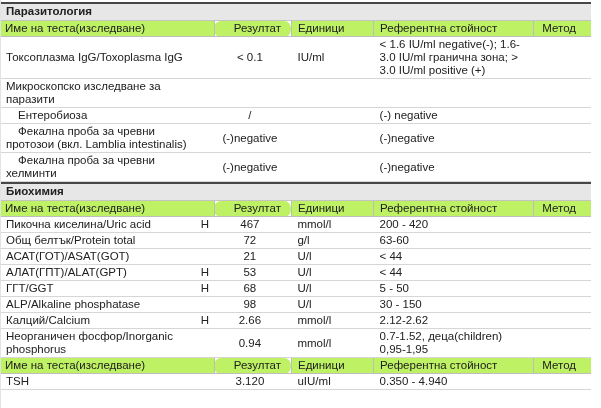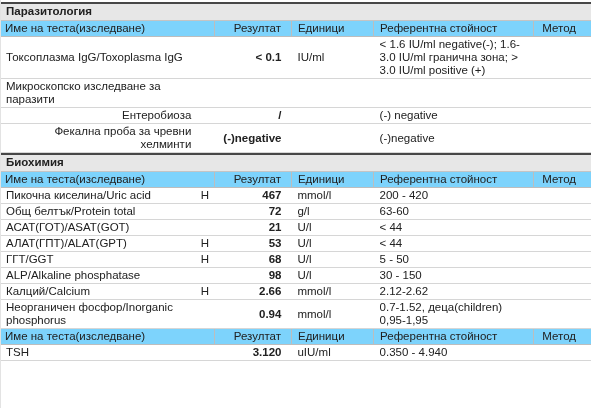--- a/index.html
+++ b/index.html
@@ -34,46 +34,46 @@
     background: #e7e7e7;
     border-top: 2px solid #474747;
     border-bottom: 1px solid #c4c4c4;
     font-weight: bold;
     font-size: 11.5px;
     text-align: left;
     padding: 1px 4px 2px 5px;
     line-height: 13px;
   }
   tr.cols th {
-    background: #7dd3fc;
+    background: #bef264;
     border-bottom: 1px solid #bdbdbd;
     border-right: 1px solid #bdbdbd;
     font-weight: normal;
     text-align: left;
     padding: 1px 4px;
     line-height: 13px;
     white-space: nowrap;
     overflow: hidden;
   }
-  tr.cols th.c-result { text-align: right; padding-right: 10px; }
+  tr.cols th.c-result { text-align: right; padding-right: 10px; border-radius: 7px; }
   tr.cols th.c-units  { padding-left: 6px; }
   tr.cols th.c-ref    { padding-left: 6px; }
   tr.cols th.c-method { border-right: none; padding-left: 8px; }
 
   td {
     border-bottom: 1px solid #d6d6d6;
     padding: 1px 4px;
     vertical-align: middle;
     line-height: 13px;
     overflow: hidden;
   }
   td.name   { padding-left: 5px; }
-  tr.indent td.name { text-indent: 12px; text-align: right; }
+  tr.indent td.name { text-indent: 12px; }
   td.flag   { text-align: center; padding: 1px 0; }
-  td.result { text-align: right; padding-right: 10px; white-space: nowrap; font-weight: bold; }
+  td.result { text-align: center; padding-right: 10px; white-space: nowrap; }
   td.units  { padding-left: 6px; white-space: nowrap; }
   td.ref    { padding-left: 6px; }
   td.method { padding-left: 8px; }
 </style>
 </head>
 <body>
 
 <div id="report">
 
     <table class="section">
@@ -118,20 +118,28 @@
 
     <tr class="row indent">
       <td class="name">Ентеробиоза</td>
       <td class="flag"></td>
       <td class="result">/</td>
       <td class="units"></td>
       <td class="ref">(-) negative</td>
       <td class="method"></td>
     </tr>
 
+    <tr class="row indent">
+      <td class="name">Фекална проба за чревни протозои (вкл. Lamblia intestinalis)</td>
+      <td class="flag"></td>
+      <td class="result">(-)negative</td>
+      <td class="units"></td>
+      <td class="ref">(-)negative</td>
+      <td class="method"></td>
+    </tr>
 
     <tr class="row indent">
       <td class="name">Фекална проба за чревни хелминти</td>
       <td class="flag"></td>
       <td class="result">(-)negative</td>
       <td class="units"></td>
       <td class="ref">(-)negative</td>
       <td class="method"></td>
     </tr>
   </tbody>

